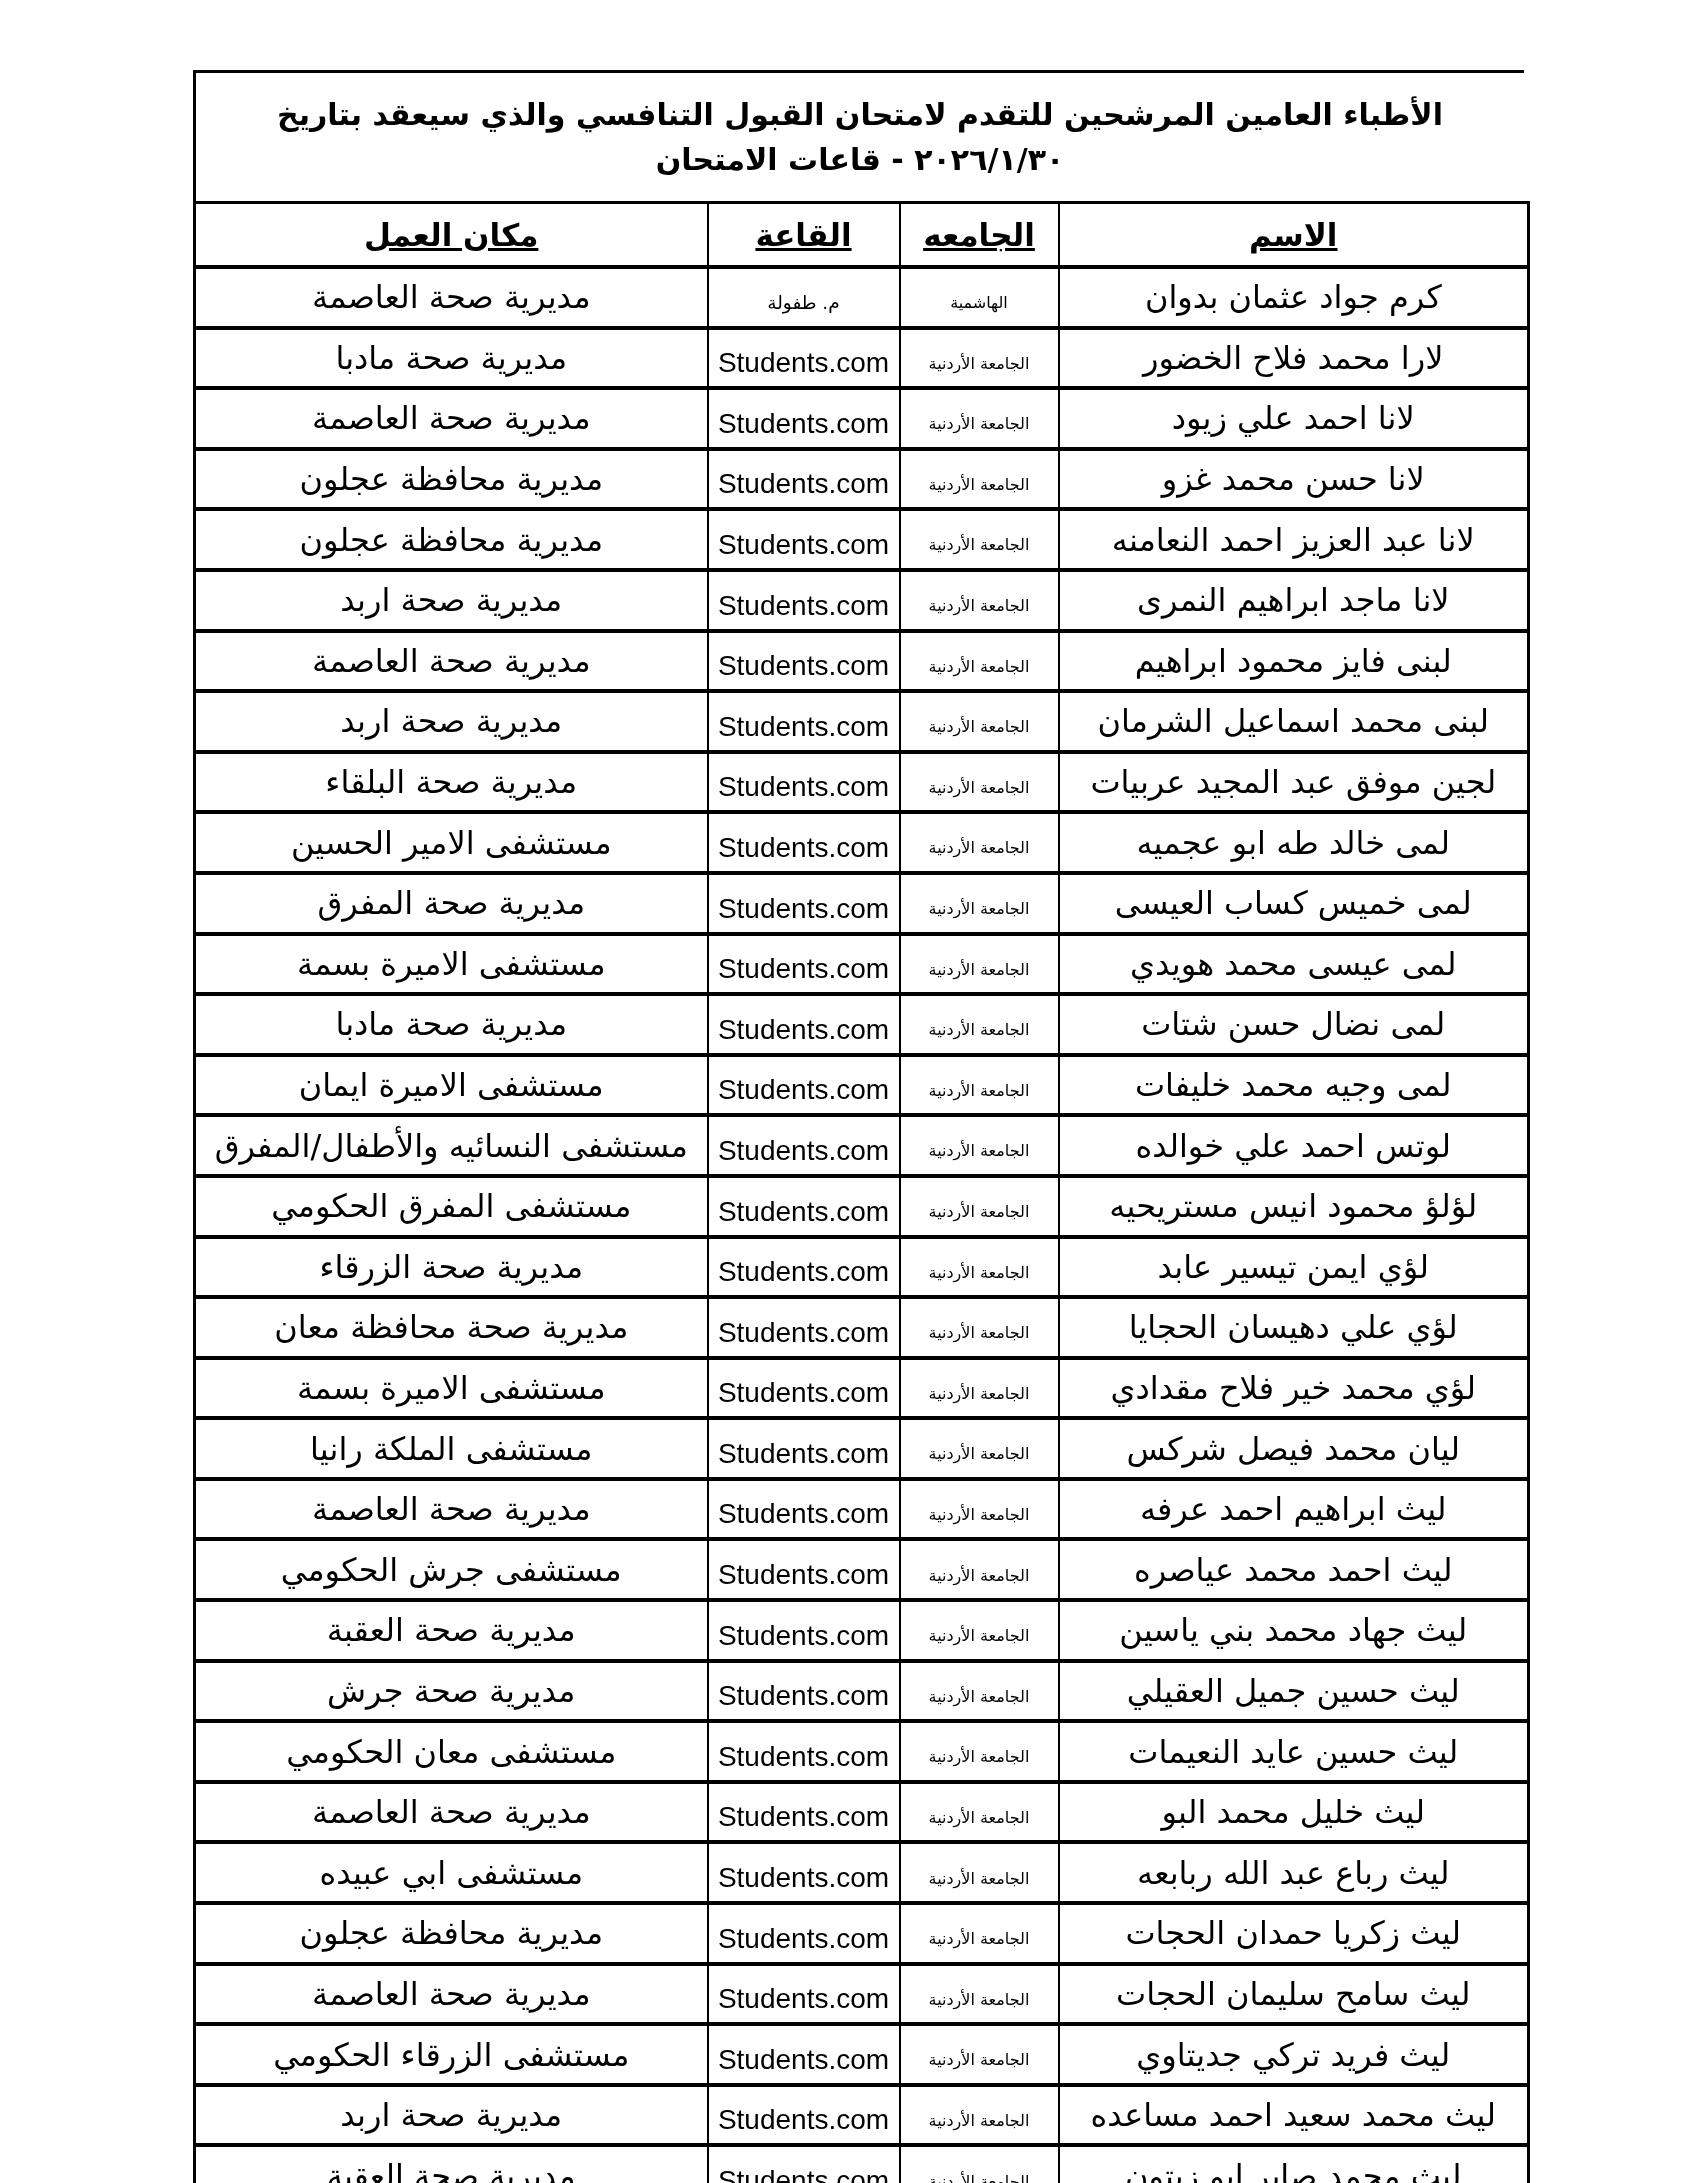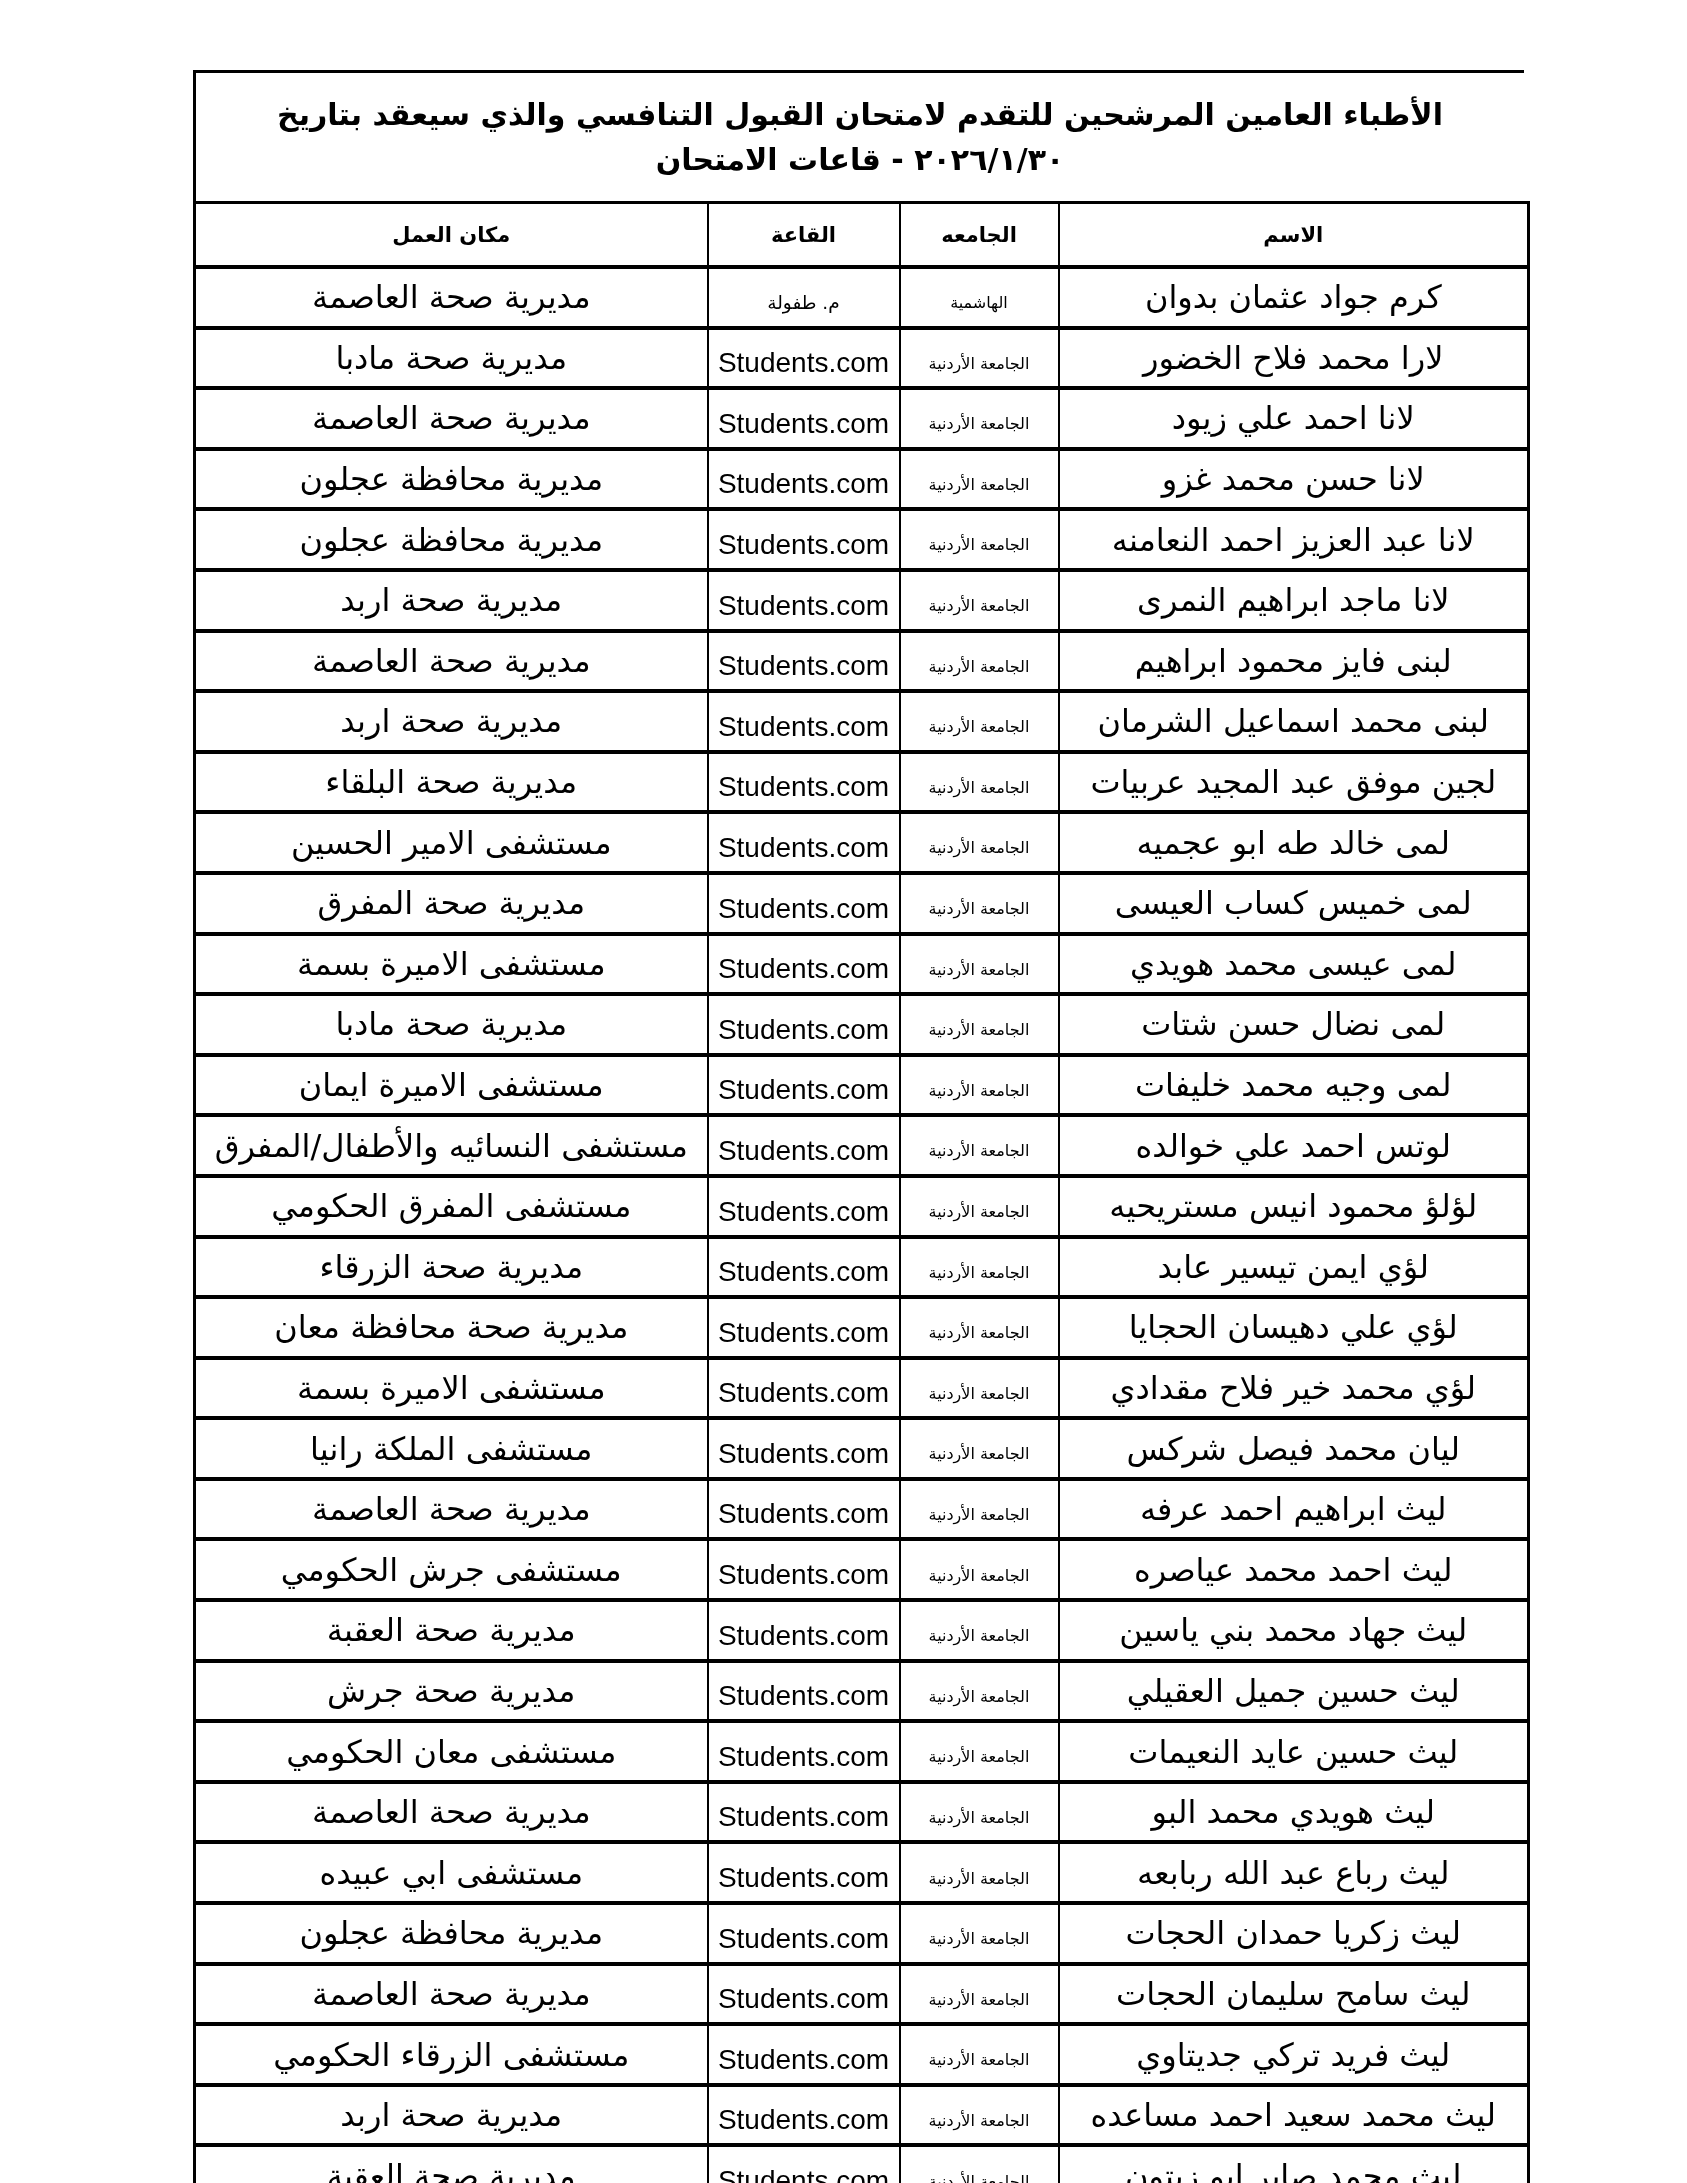--- a/index.html
+++ b/index.html
@@ -23,21 +23,21 @@
     }
     table.grid td, table.grid th {
       border-left: 2px solid #000; border-right: 2px solid #000;
       border-top: 4px solid #000; border-bottom: 4px solid #000;
       text-align: center; vertical-align: middle; padding: 0; overflow: hidden; white-space: nowrap;
     }
     table.grid tr:first-child th { border-top: 3.3px solid #000; }
     th.col-name { border-right: 3.3px solid #000 !important; }
     td.col-name { border-right: 3.3px solid #000 !important; }
     th.col-work, td.col-work { border-left: 3.3px solid #000 !important; }
-    th { height: 61px; font-size: 21px; font-weight: bold; }
+    th { height: 61px; font-size: 31px; font-weight: bold; text-decoration: underline; }
     td { height: 46px; }
     .name-cell { font-size: 32px; }
     .uni-cell { font-size: 16px; padding-top: 10.6px !important; }
     .hall-cell { font-size: 28px; font-family: "Liberation Sans", sans-serif; direction: ltr; padding-top: 10.6px !important; }
     .hall-cell.ar { font-size: 18.5px; direction: rtl; font-family: "DejaVu Sans", sans-serif; }
     .work-cell { font-size: 32px; }
   </style>
 </head>
 <body>
 
@@ -206,21 +206,21 @@
           <td class="hall-cell">Students.com</td>
           <td class="work-cell col-work">مديرية صحة جرش</td>
         </tr>
         <tr>
           <td class="name-cell col-name">ليث حسين عايد النعيمات</td>
           <td class="uni-cell">الجامعة الأردنية</td>
           <td class="hall-cell">Students.com</td>
           <td class="work-cell col-work">مستشفى معان الحكومي</td>
         </tr>
         <tr>
-          <td class="name-cell col-name">ليث هويدي محمد البو</td>
+          <td class="name-cell col-name">ليث خليل محمد البو</td>
           <td class="uni-cell">الجامعة الأردنية</td>
           <td class="hall-cell">Students.com</td>
           <td class="work-cell col-work">مديرية صحة العاصمة</td>
         </tr>
         <tr>
           <td class="name-cell col-name">ليث رباع عبد الله ربابعه</td>
           <td class="uni-cell">الجامعة الأردنية</td>
           <td class="hall-cell">Students.com</td>
           <td class="work-cell col-work">مستشفى ابي عبيده</td>
         </tr>

